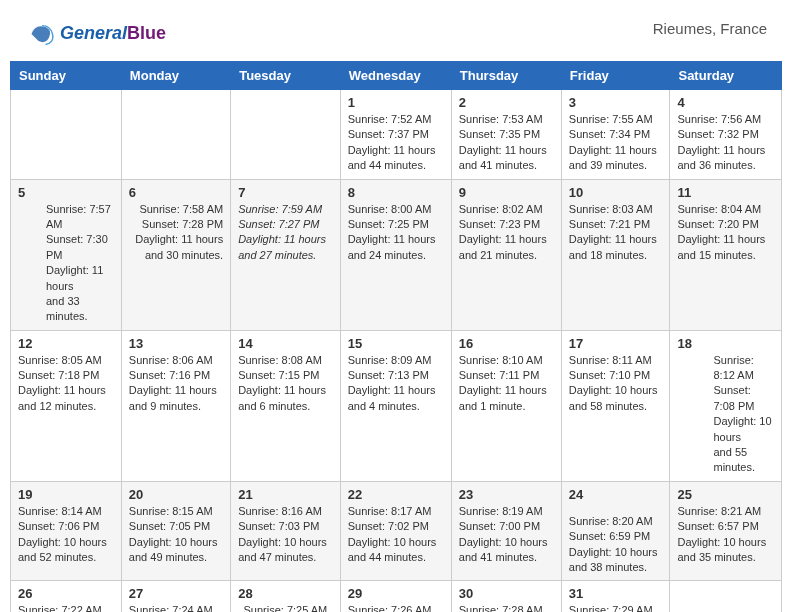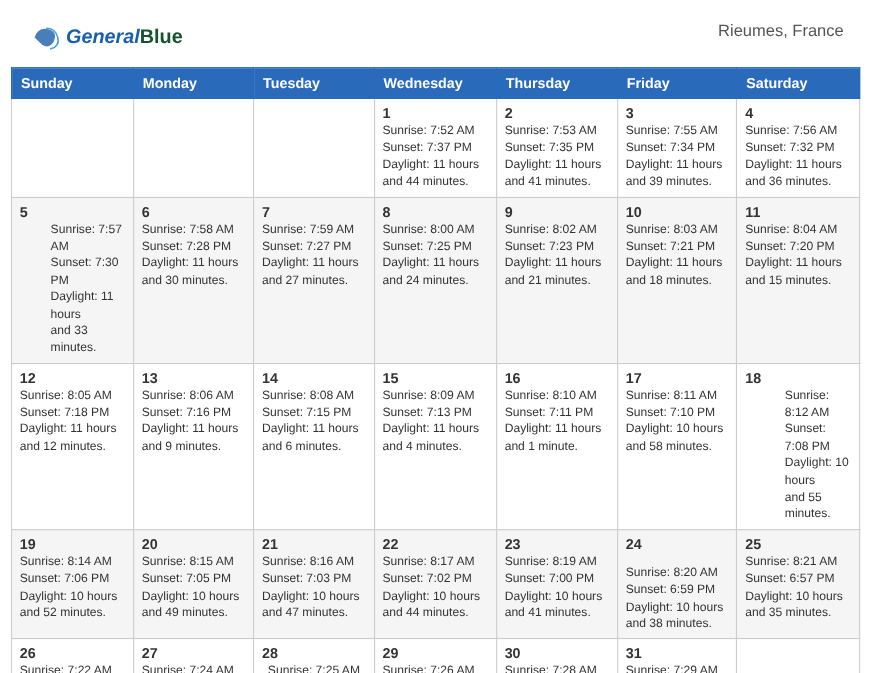--- a/index.html
+++ b/index.html
@@ -85,21 +85,21 @@
 
 <div class="header">
   <div class="logo">
     <svg class="logo-icon" viewBox="0 0 40 40" xmlns="http://www.w3.org/2000/svg">
       <rect width="40" height="40" fill="none"></rect>
       <path d="M5 20 Q10 5 25 10 Q35 14 30 25 Q25 35 15 30 Z" fill="#1a5faa" opacity="0.8"></path>
       <path d="M20 8 Q32 8 35 20 Q38 32 25 35" fill="none" stroke="#4a9fdd" stroke-width="2"></path>
     </svg>
     <div style="margin-left:4px;">
       <div style="font-size:18px; font-weight:bold; color:#333; line-height:1.1;">
-        <span style="color:#1a5faa;font-style:italic;">General</span><span style="color:#14532d;">Blue</span>
+        <span style="color:#1a5faa;font-style:italic;">General</span><span style="color:#701a75;">Blue</span>
       </div>
     </div>
   </div>
   <div class="title-block">
     <div class="location">Rieumes, France</div>
   </div>
 </div>
 
 <table class="calendar">
   <thead>
@@ -150,28 +150,28 @@
       <tr class="row-even">
         <td>
           <span class="day-number">5</span>
           <div class="day-info" style="white-space: pre-line; margin-left: 28px;">Sunrise: 7:57 AM
 Sunset: 7:30 PM
 Daylight: 11 hours
 and 33 minutes.</div>
         </td>
         <td>
           <span class="day-number">6</span>
-          <div class="day-info" style="white-space: pre-line;">Sunrise: 7:58 AM
+          <div class="day-info" style="white-space: pre-line; text-align: right;">Sunrise: 7:58 AM
 Sunset: 7:28 PM
 Daylight: 11 hours
 and 30 minutes.</div>
         </td>
         <td>
           <span class="day-number">7</span>
-          <div class="day-info" style="white-space: pre-line;">Sunrise: 7:59 AM
+          <div class="day-info" style="white-space: pre-line; font-style: italic;">Sunrise: 7:59 AM
 Sunset: 7:27 PM
 Daylight: 11 hours
 and 27 minutes.</div>
         </td>
         <td>
           <span class="day-number">8</span>
           <div class="day-info" style="white-space: pre-line;">Sunrise: 8:00 AM
 Sunset: 7:25 PM
 Daylight: 11 hours
 and 24 minutes.</div>

